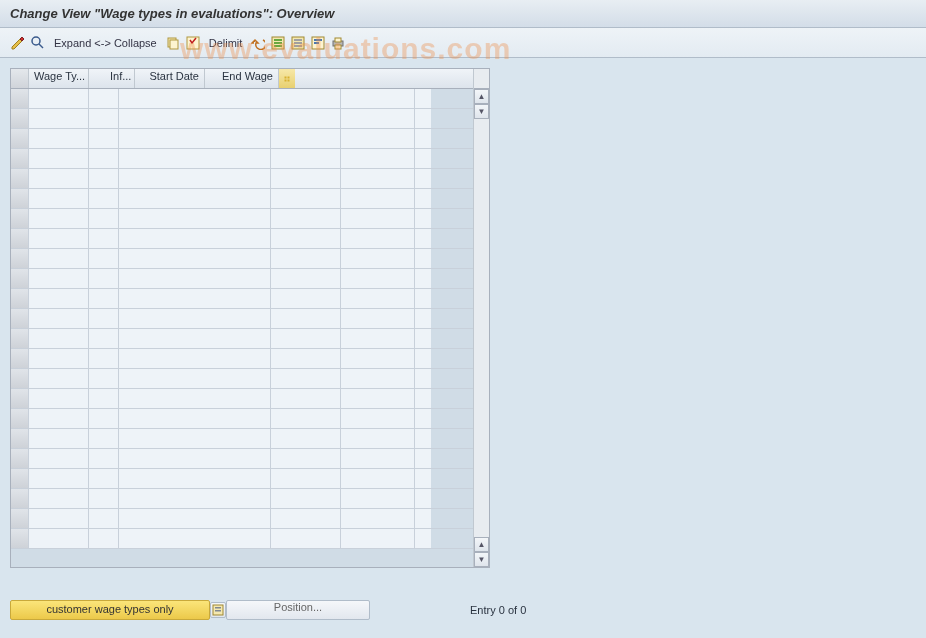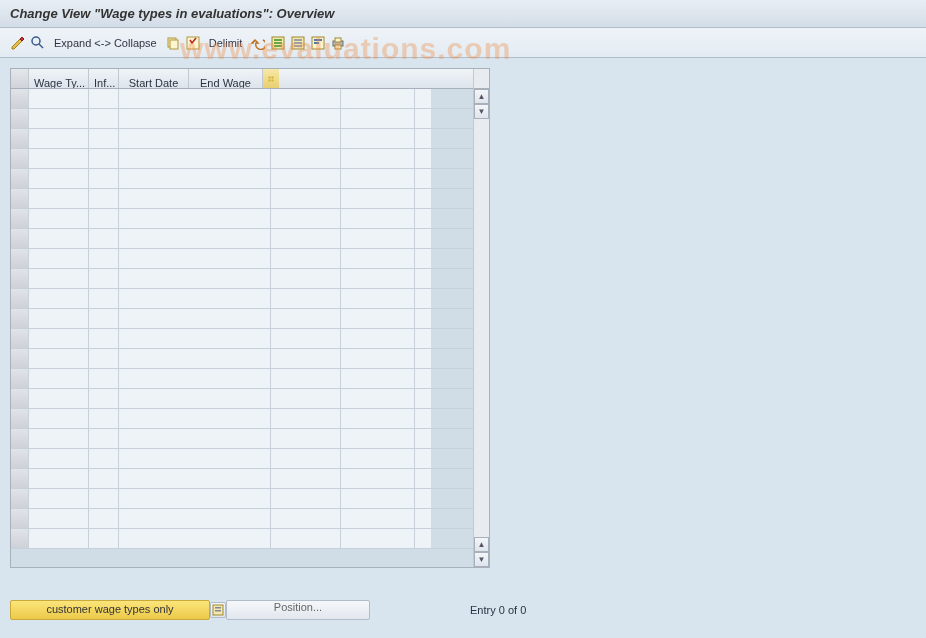--- a/index.html
+++ b/index.html
@@ -13,24 +13,24 @@
     
     .content { background: #d9e5ee; padding: 10px; height: calc(100% - 58px); position: relative; }
     
     .grid-wrap { display: flex; background: #d0dce6; border: 1px solid #a8b0bc; width: 480px; height: 500px; position: relative; }
     .grid-main { flex: 1; overflow: hidden; }
     .scrollbar-v { width: 16px; background: #e8ecf0; border-left: 1px solid #c0c8d0; display: flex; flex-direction: column; align-items: center; justify-content: space-between; padding: 0; }
     .sb-arrow { width: 15px; height: 15px; background: linear-gradient(#f3f6f9,#dfe5ec); border: 1px solid #a8b0bc; display: flex; align-items: center; justify-content: center; font-size: 8px; color: #556; cursor: pointer; }
     .sb-track { flex: 1; width: 100%; }
     
     .grid-header { display: flex; background: linear-gradient(#f0f4f8, #dde4ec); border-bottom: 1px solid #a8b0bc; height: 20px; }
-    .gh-cell { border-right: 1px solid #c0c8d0; padding: 8px 5px; font-size: 11px; color: #2a3340; white-space: nowrap; overflow: hidden; text-align: center; }
+    .gh-cell { border-right: 1px solid #c0c8d0; padding: 1px 5px; font-size: 11px; color: #2a3340; white-space: nowrap; overflow: hidden; text-align: right; }
     .gh-sel { width: 18px; background: linear-gradient(#e4e8ec,#d0d4da); }
     .gh-wage { width: 60px; }
-    .gh-inf { width: 30px; }
+    .gh-inf { width: 30px; margin-left: 16px; }
     .gh-long { width: 152px; }
     .gh-start { width: 70px; }
     .gh-end { width: 74px; }
     .gh-cfg { width: 16px; background: linear-gradient(#f7e8a8,#e8d070); border-right: none; display: flex; align-items: center; justify-content: center; }
     
     .grid-body { }
     .grid-row { display: flex; height: 20px; border-bottom: 1px solid #c8d0da; }
     .gc { border-right: 1px solid #c8d0da; background: #eef3f8; }
     .gc-sel { width: 18px; background: linear-gradient(#e0e4e9,#ced2d8); }
     .gc-wage { width: 60px; }

